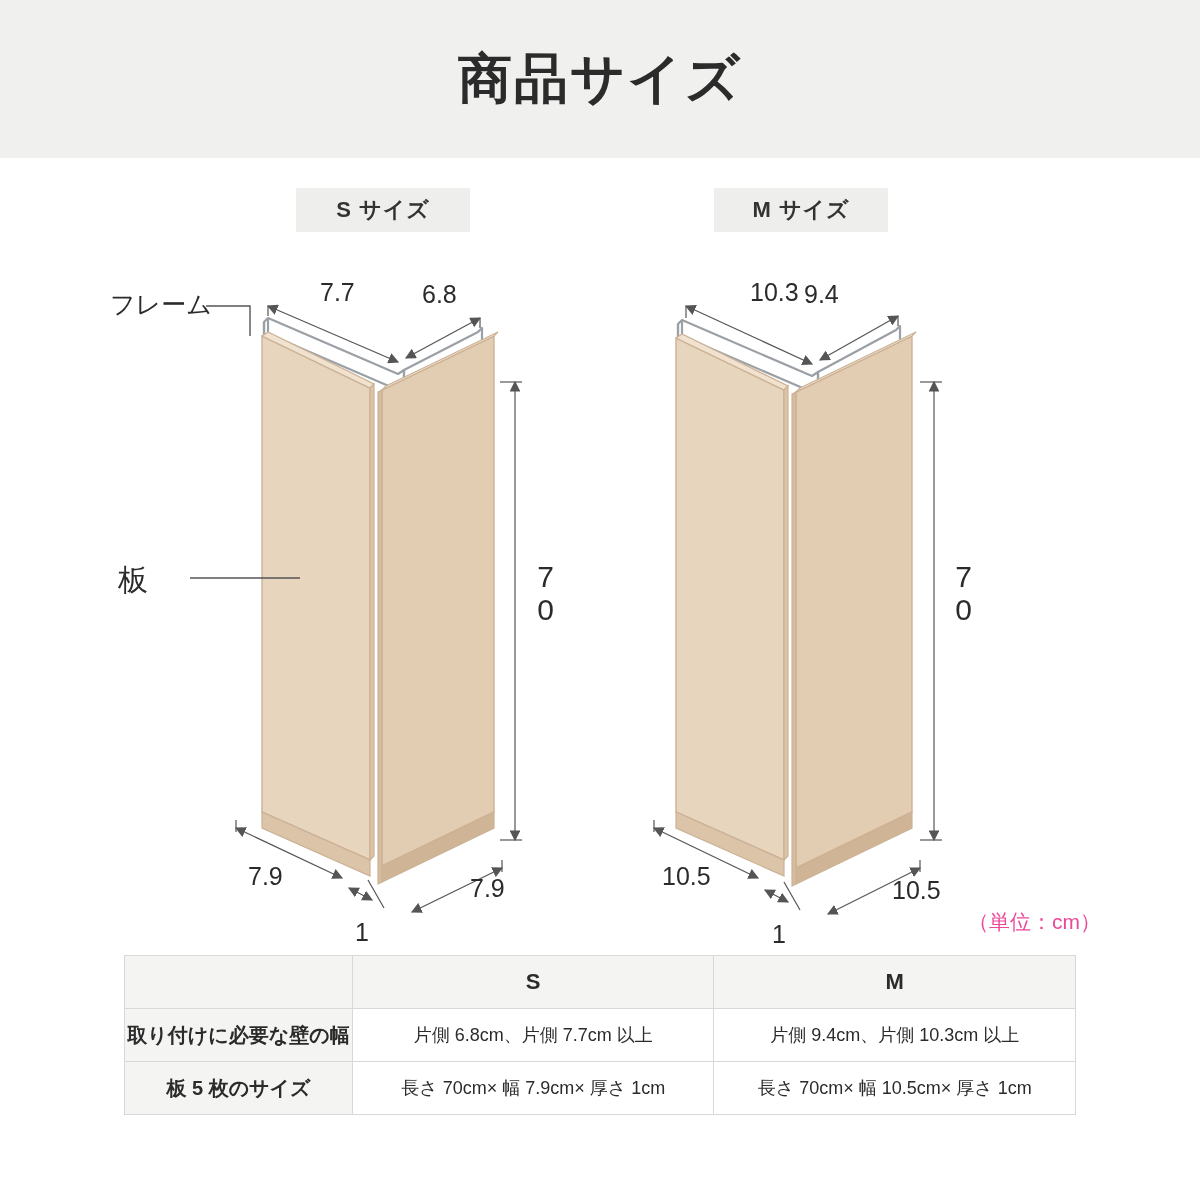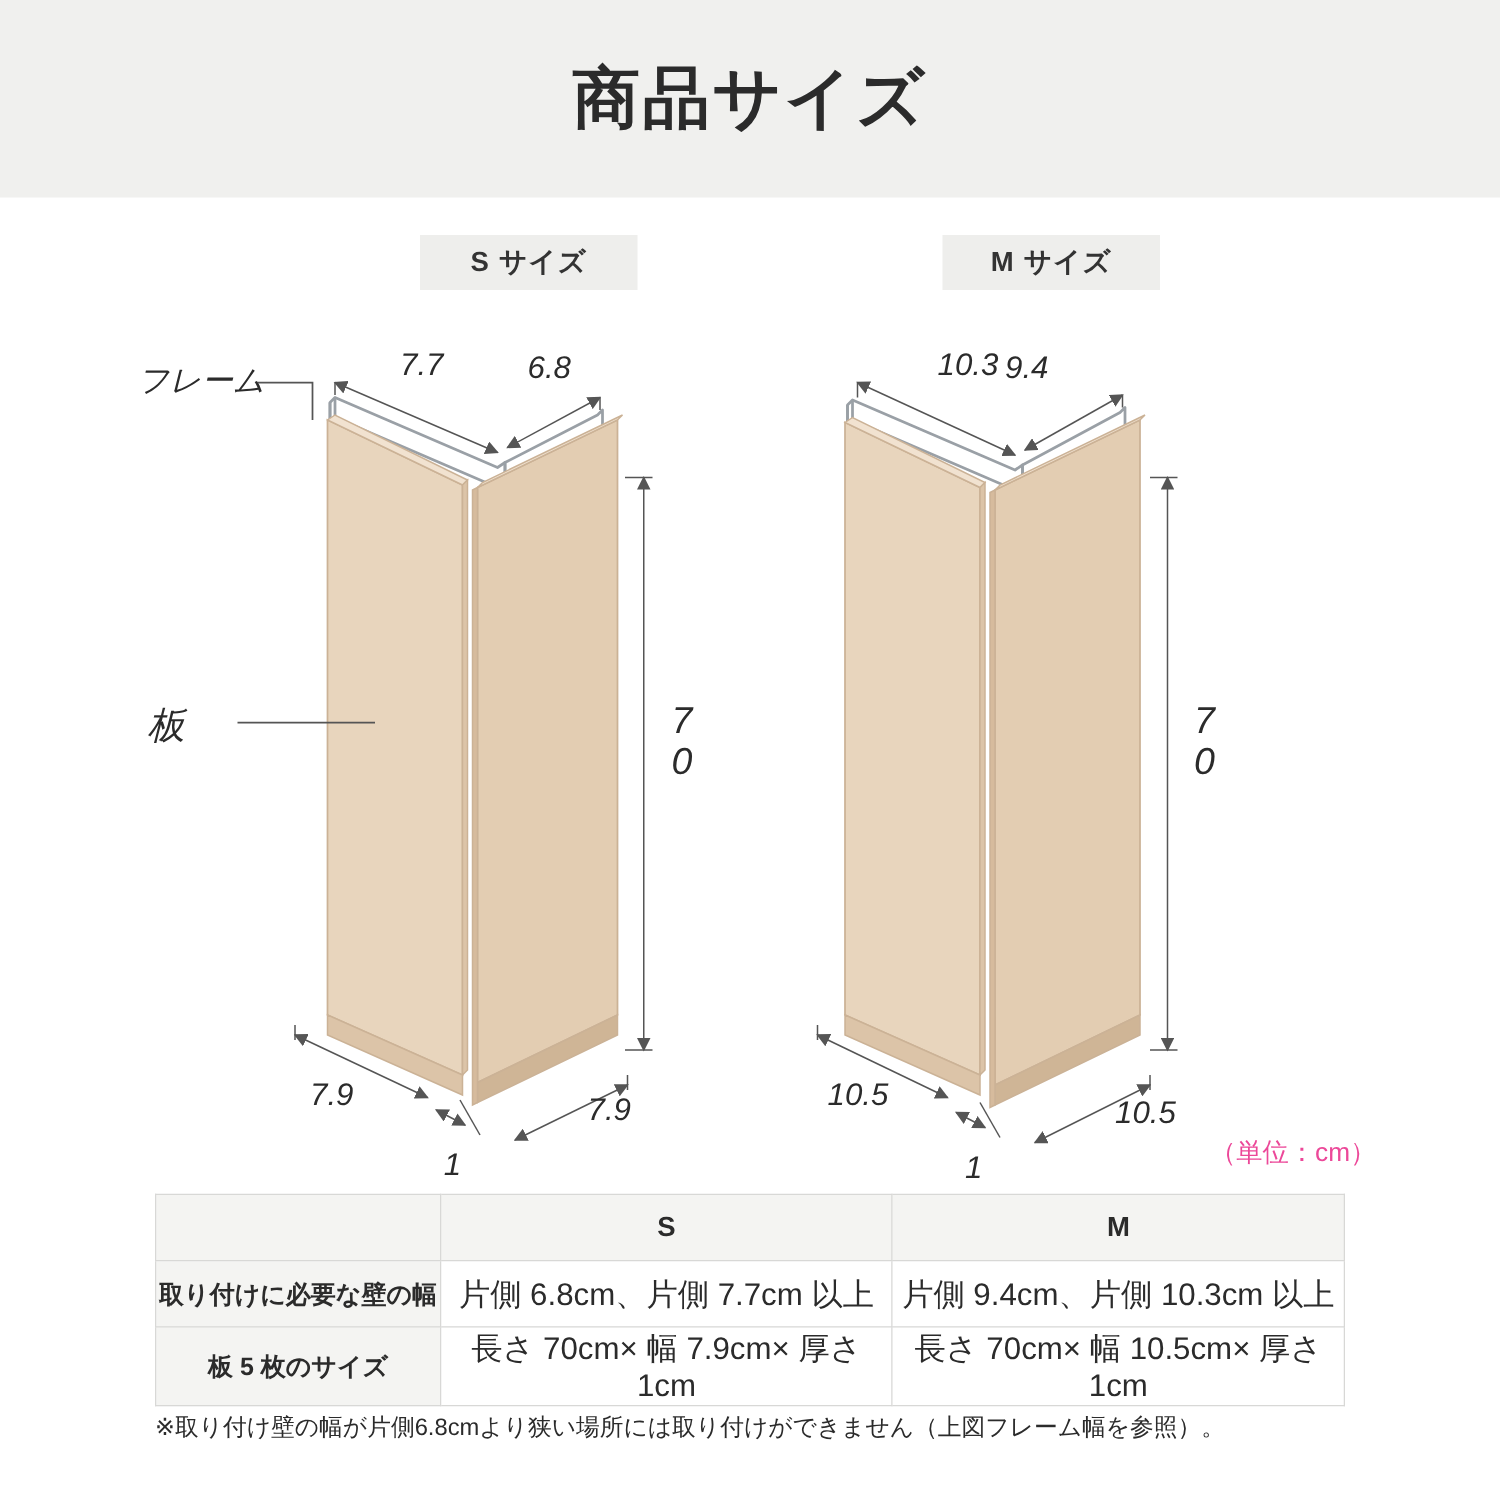--- a/index.html
+++ b/index.html
@@ -43,33 +43,31 @@
   .size-tab {
     position: absolute;
     background: #eeeeec;
     color: #333333;
     font-size: 22px;
     font-weight: bold;
     display: flex;
     align-items: center;
     justify-content: center;
     letter-spacing: 1px;
-    margin-left: 40px;
   }
   #tab-s { left: 296px; top: 188px; width: 174px; height: 44px; }
   #tab-m { left: 714px; top: 188px; width: 174px; height: 44px; }
 
   
   .diagram-area {
     position: absolute;
     left: 0;
     top: 240px;
     width: 1200px;
     height: 710px;
-    font-style: italic;
   }
   .diagram-svg {
     position: absolute;
     left: 0;
     top: 0;
   }
   .lbl {
     position: absolute;
     font-size: 25px;
     color: #2b2b2b;
@@ -112,21 +110,21 @@
   .spec-table thead th.blank { background: #f4f4f2; }
   .spec-table tbody th {
     background: #f4f4f2;
     font-weight: bold;
     font-size: 20px;
     width: 228px;
     text-align: center;
   }
   .spec-table tbody td {
     background: #ffffff;
-    font-size: 25px;
+    font-size: 18px;
   }
   .col-s { width: 362px; }
   .col-m { width: 362px; }
 
   
   .notes {
     position: absolute;
     left: 124px;
     top: 1128px;
     width: 980px;
@@ -285,16 +283,15 @@
       </tr>
       <tr>
         <th>板 5 枚のサイズ</th>
         <td>長さ 70cm× 幅 7.9cm× 厚さ 1cm</td>
         <td>長さ 70cm× 幅 10.5cm× 厚さ 1cm</td>
       </tr>
     </tbody>
   </table>
 
   <div class="notes">
-    <div>※取り付け壁の幅が片側6.8cmより狭い場所には取り付けができません（上図フレーム幅を参照）。</div>
   </div>
 
 </div>
 
 </body></html>

